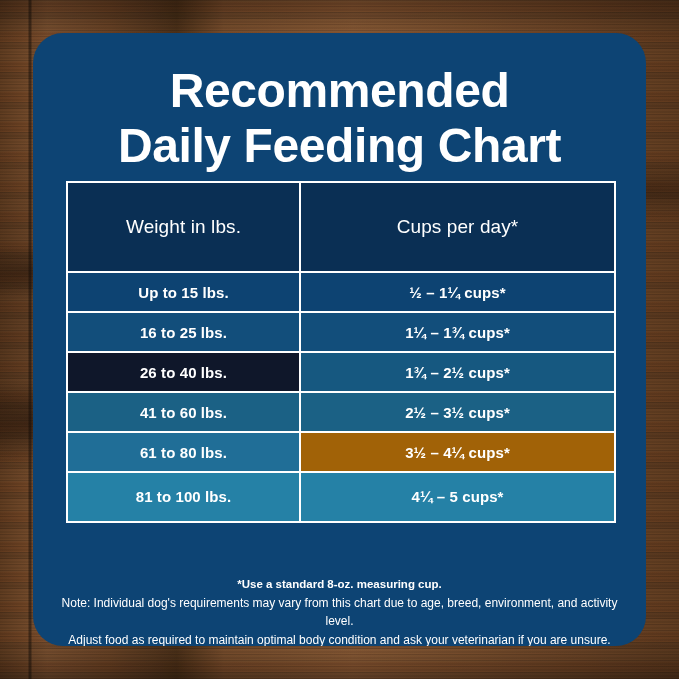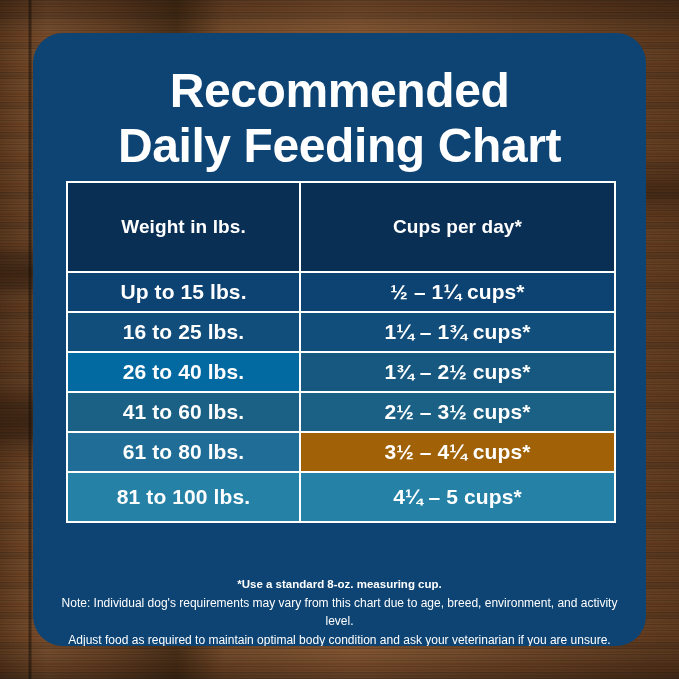--- a/index.html
+++ b/index.html
@@ -104,27 +104,27 @@
     border: 2px solid #ffffff;
     color: #ffffff;
     text-align: center;
     vertical-align: middle;
   }
 
   #feeding-table thead th {
     background: #0a2f54;
     height: 90px;
     font-size: 19px;
-    font-weight: 700;
+    font-weight: 400;
     letter-spacing: 0.1px;
   }
 
   #feeding-table tbody td {
     height: 40px;
-    font-size: 21px;
+    font-size: 15px;
     font-weight: 600;
     letter-spacing: 0.1px;
     padding: 3px 9px;
   }
 
   #feeding-table tbody tr:last-child td {
     height: 50px;
     line-height: 1.35;
   }
 
@@ -185,21 +185,21 @@
     <tbody id="table-body">
       <tr data-row="0">
         <td style="background: rgb(13, 67, 114);">Up to 15 lbs.</td>
         <td style="background: rgb(13, 67, 114);">½ – 1¼ cups*</td>
       </tr>
       <tr data-row="1">
         <td style="background: rgb(18, 78, 123);">16 to 25 lbs.</td>
         <td style="background: rgb(18, 78, 123);">1¼ – 1¾  cups*</td>
       </tr>
       <tr data-row="2">
-        <td style="background: #0369a1; margin-top: 12px;">26 to 40 lbs.</td>
+        <td style="background: #0f172a; margin-top: 12px;">26 to 40 lbs.</td>
         <td style="background: rgb(22, 88, 128);">1¾ – 2½ cups*</td>
       </tr>
       <tr data-row="3">
         <td style="background: rgb(27, 97, 133);">41 to 60 lbs.</td>
         <td style="background: rgb(27, 97, 133);">2½ – 3½ cups*</td>
       </tr>
       <tr data-row="4">
         <td style="background: rgb(32, 110, 151);">61 to 80 lbs.</td>
         <td style="background: #a16207;">3½ – 4¼ cups*</td>
       </tr>

